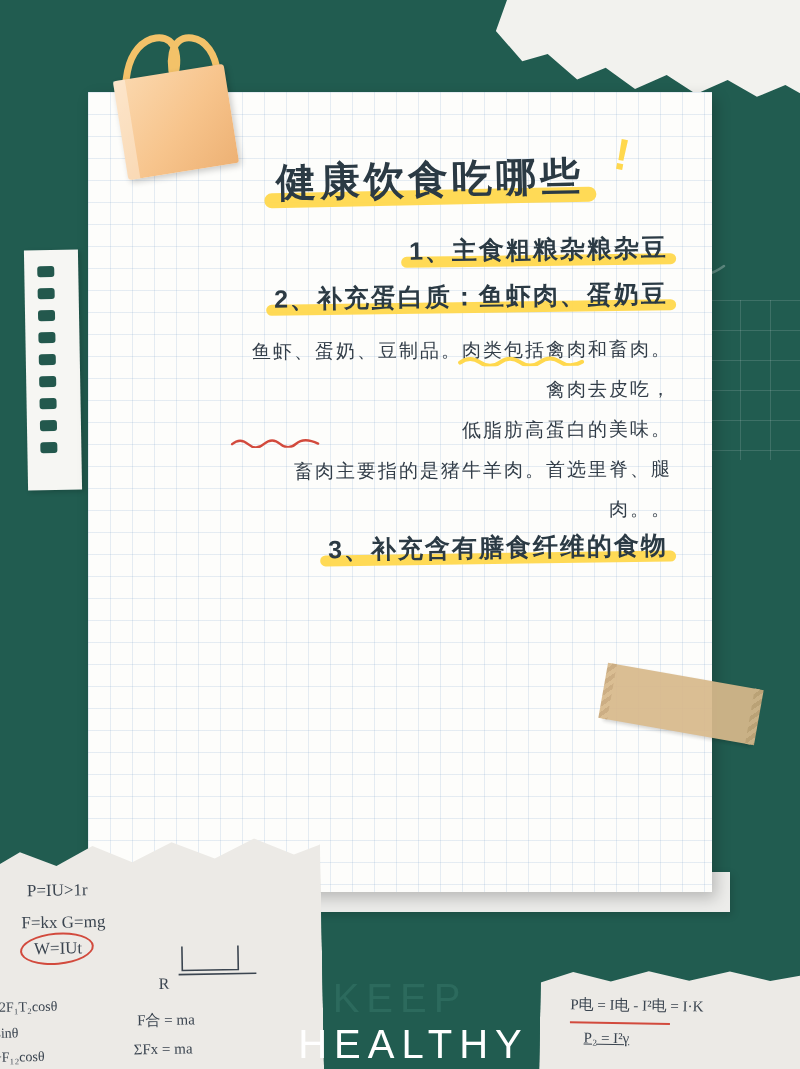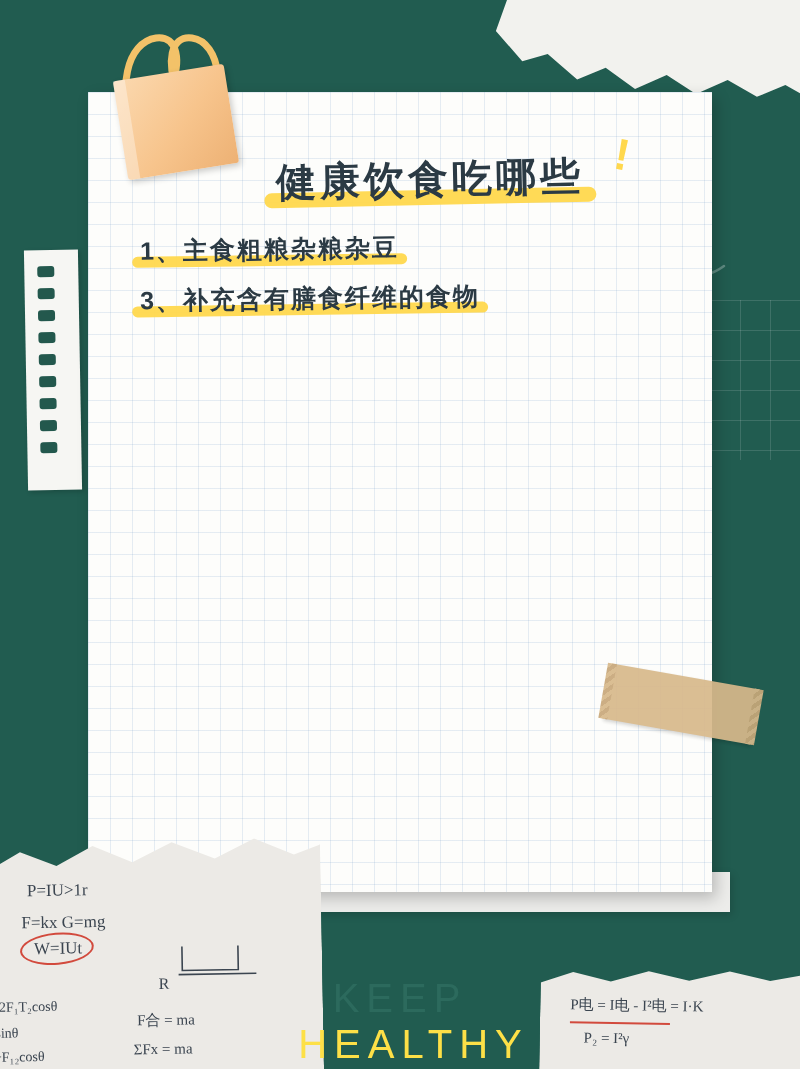--- a/index.html
+++ b/index.html
@@ -185,23 +185,23 @@
     position: relative;
     display: inline-block;
     color: #2b3a44;
     padding: 0 4px;
     transform: rotate(-0.8deg);
   }
   h2.sec .hl {
     position: absolute; left: -4px; right: -4px; bottom: 0px; height: 11px;
     background: #ffd84d; border-radius: 6px; z-index: -1; opacity: .95;
   }
-  .sec-wrap { margin-top: 26px; }
+  .sec-wrap { margin-top: 26px; text-align: right; }
   .sec-wrap.s2 { margin-top: 14px; }
-  .sec-wrap.s3 { margin-top: 16px; }
+  .sec-wrap.s3 { margin-top: 0; }
 
   p.line {
     font-size: 19px;
     letter-spacing: 2px;
     line-height: 40px;
     margin: 0;
     color: #333e49;
     position: relative;
     transform: rotate(-0.4deg);
   }
@@ -267,21 +267,21 @@
     left: 0; right: 0;
     bottom: 2px;
     text-align: center;
     color: #2c6a5d;
     font-size: 40px;
     letter-spacing: 7px;
     font-weight: 400;
     line-height: 46px;
     font-family: "Liberation Sans", sans-serif;
   }
-  .keep .l2 { color: #fde047; padding-left: 27px; }
+  .keep .l2 { color: #ffffff; padding-left: 27px; }
 </style>
 </head>
 <body>
 
 <div id="poster">
 
   <div class="torn-top-right"></div>
   <div class="bg-grid"></div>
   <svg class="bg-squiggle" viewBox="0 0 110 50">
     <path d="M4 40 C 14 10, 24 46, 34 14" stroke="#ffffff" stroke-opacity=".5" stroke-width="2.5" fill="none" stroke-linecap="round"></path>
@@ -316,20 +316,43 @@
         </div>
       </div>
 
       <div class="sec-wrap">
         <h2 class="sec">
           <span class="hl"></span>
           <span>1、主食粗粮杂粮杂豆</span>
         </h2>
       </div>
 
+      <div class="sec-wrap s2">
+        <h2 class="sec">
+          <span class="hl"></span>
+          <span>2、补充蛋白质：鱼虾肉、蛋奶豆</span>
+        </h2>
+        <div class="block">
+          <p class="line">
+            <span>鱼虾、蛋奶、豆制品。肉类包括禽肉和畜肉。</span>
+            <svg class="squig-y" style="left:322px; top:24px; width:126px;" viewBox="0 0 126 12" preserveAspectRatio="none">
+              <path d="M2 8 Q 12 1, 22 8 T 42 8 T 62 8 T 82 8 T 102 8 T 124 8" stroke="#ffd84d" stroke-width="4" fill="none" stroke-linecap="round"></path>
+            </svg>
+          </p>
+          <p class="line">禽肉去皮吃，</p>
+          <p class="line">
+            <span>低脂肪高蛋白的美味。</span>
+            <svg class="squig-r" style="left:94px; top:24px; width:90px;" viewBox="0 0 90 12" preserveAspectRatio="none">
+              <path d="M2 8 Q 10 1, 18 8 T 34 8 T 50 8 T 66 8 T 88 8" stroke="#d24a3d" stroke-width="2.4" fill="none" stroke-linecap="round"></path>
+            </svg>
+          </p>
+          <p class="line">畜肉主要指的是猪牛羊肉。首选里脊、腿</p>
+          <p class="line">肉。。</p>
+        </div>
+      </div>
 
       <div class="sec-wrap s3">
         <h2 class="sec">
           <span class="hl"></span>
           <span>3、补充含有膳食纤维的食物</span>
         </h2>
       </div>
 
     </div>
   </div>
@@ -354,21 +377,21 @@
     <div class="fm" style="left:2px; top:190px; font-size:14px;">sinθ</div>
     <div class="fm" style="left:0px; top:214px; font-size:14px;">+F₁₂cosθ</div>
     <svg style="position:absolute;left:186px;top:112px;width:80px;height:34px;" viewBox="0 0 80 34">
       <path d="M4 2 L4 26 L60 26 L60 2" stroke="#3b4550" stroke-width="1.6" fill="none"></path>
       <path d="M0 30 L78 30" stroke="#3b4550" stroke-width="1.6" fill="none"></path>
     </svg>
   </div>
 
   <div class="phys-right">
     <div class="fm" style="left:30px; top:32px;">P电 = I电 - I²电 = I·K</div>
-    <div class="fm" style="left:44px; top:66px;">P₂ = I²γ</div>
+    <div class="fm" style="left:44px; top:66px;text-decoration:underline;">P₂ = I²γ</div>
     <div class="fm" style="left:226px; top:32px;margin-left:43px;">7 = 3</div>
     <svg style="position:absolute;left:28px;top:56px;width:104px;height:6px;" viewBox="0 0 104 6">
       <path d="M2 3 L102 3" stroke="#d24a3d" stroke-width="2" fill="none"></path>
     </svg>
   </div>
 
   <div class="keep">
     <div>KEEP</div>
     <div class="l2">HEALTHY</div>
   </div>

